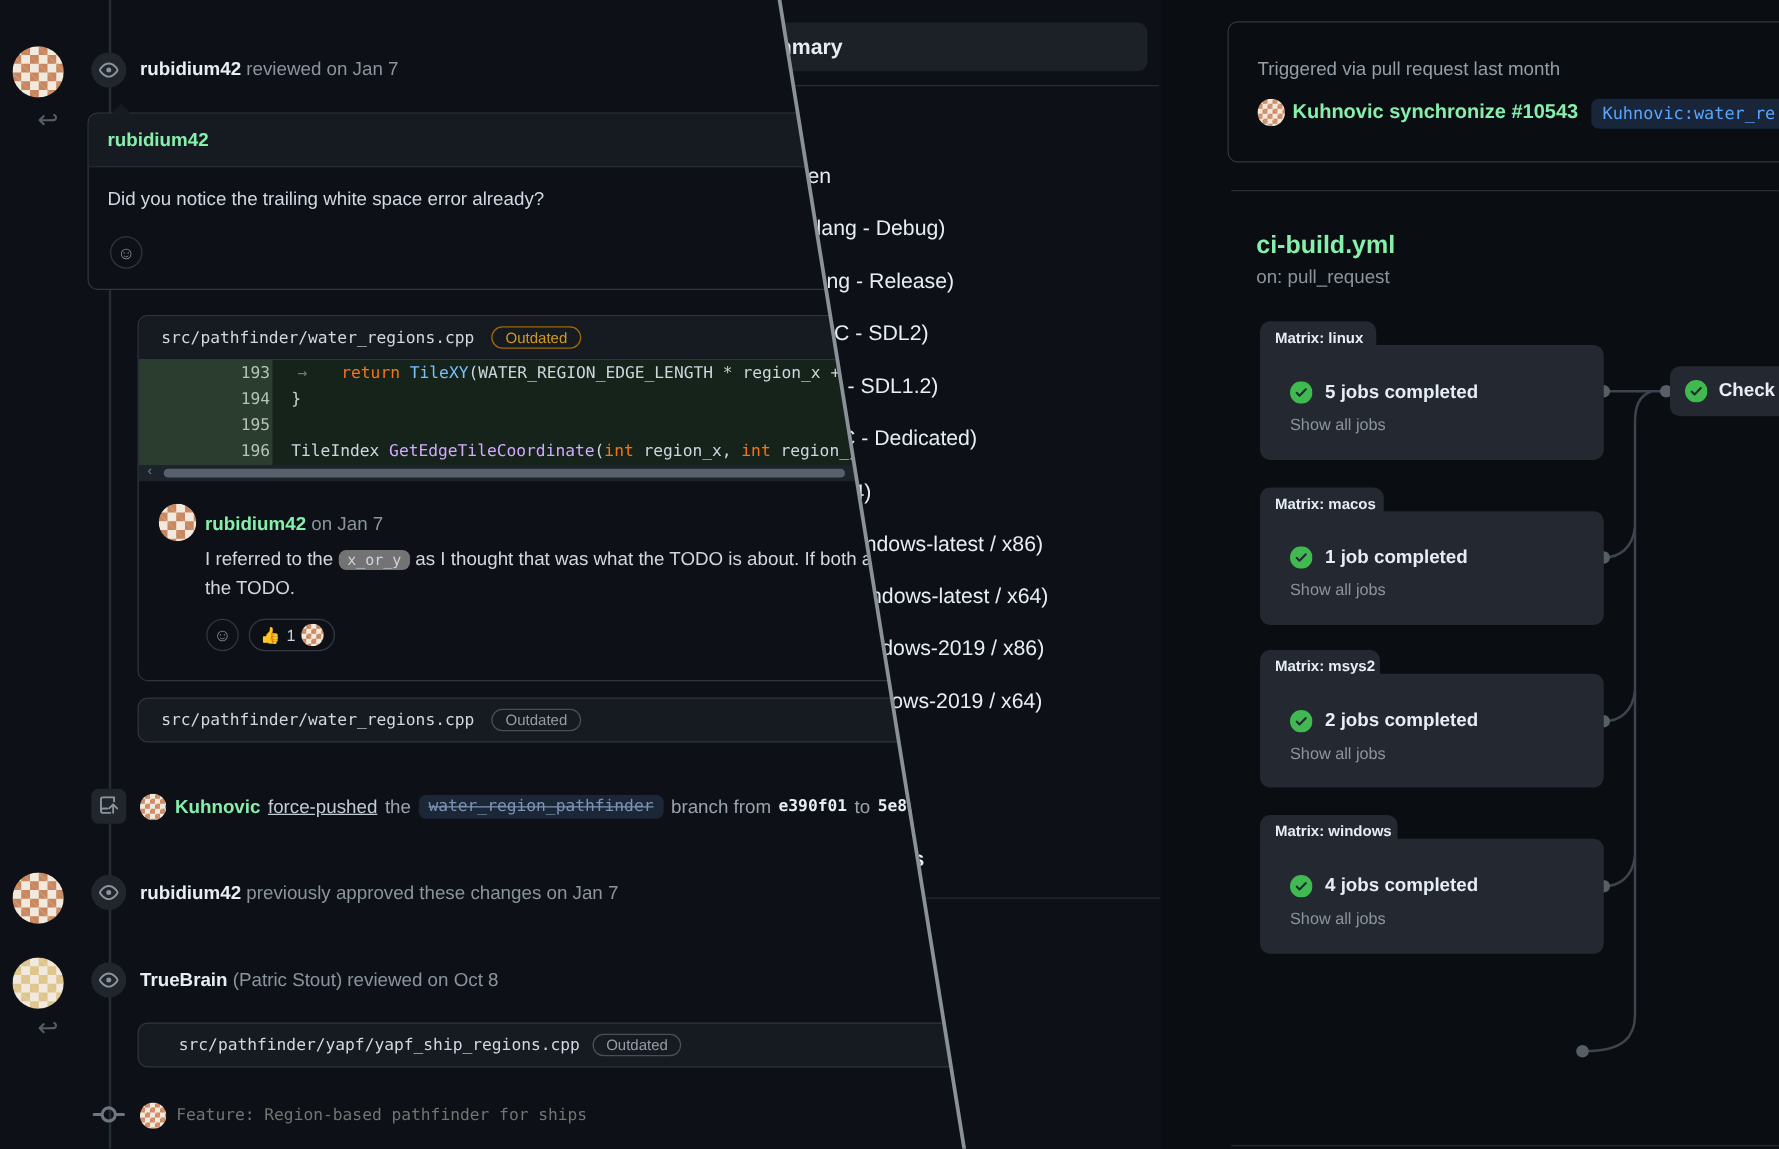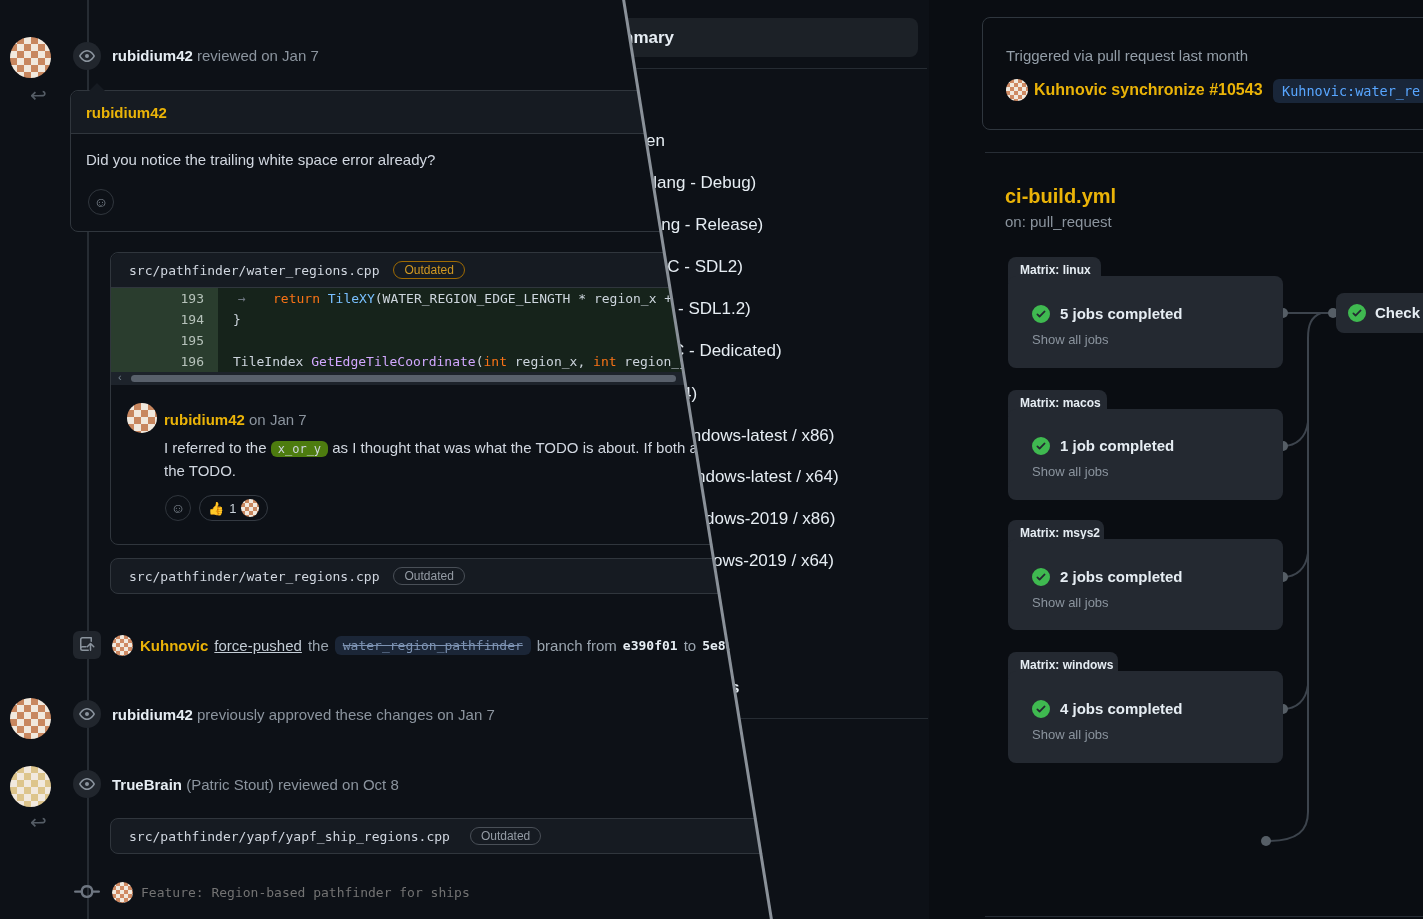--- a/index.html
+++ b/index.html
@@ -1,21 +1,21 @@
 <!DOCTYPE html>
 <html><head>
 <meta charset="utf-8">
 <style>
   html,body{margin:0;padding:0;background:#0d1117;width:1423px;height:919px;overflow:hidden;
     font-family:"Liberation Sans",sans-serif;-webkit-font-smoothing:antialiased;}
   .abs{position:absolute;}
   .mono{font-family:"DejaVu Sans Mono",monospace;}
   .bold{font-weight:bold;}
   .muted{color:#8b949e;}
-  .white{color:#eab308;}
+  .white{color:#86efac;}
   #canvas{position:absolute;inset:0;width:1423px;height:919px;}
 
   
   #layer-checks{position:absolute;inset:0;z-index:1;}
   #layer-right{position:absolute;inset:0;z-index:2;}
   #layer-left{position:absolute;inset:0;z-index:3;background:#0d1117;
     clip-path:polygon(0 0,624px 0,773px 919px,0 919px);}
   #diag{position:absolute;inset:0;z-index:5;pointer-events:none;}
 
   
@@ -43,30 +43,30 @@
   .badge-orange{color:#d29922;border:1px solid #9e6a03;}
   .badge-gray{color:#959ca5;border:1px solid #494f57;}
   .emoji-btn{width:26px;height:26px;border-radius:50%;border:1px solid #30363d;color:#8b949e;
     display:flex;align-items:center;justify-content:center;font-size:14px;background:transparent;}
   .file-hd{background:#161b22;border:1px solid #30363d;border-radius:8px;display:flex;
     align-items:center;box-sizing:border-box;}
   .filepath{font-size:13px;color:#d1d7e0;}
 
   .gutter{background:#2a3d2e;}
   .code-bg{background:#16231b;}
-  .lnum{font-size:13px;color:#b6c2ba;text-align:right;}
+  .lnum{font-size:13px;color:#b6c2ba;text-align:right;margin-left:12px;}
   .code-line{font-size:13px;white-space:pre;color:#cdd5dd;}
   .kw{color:#f97316;}
   .fn-blue{color:#79c0ff;}
   .fn-purple{color:#d2a8ff;}
   .ws-dot{color:#5a6b5e;}
   .sbar{background:#1d232b;}
   .sbar-thumb{background:#58606b;border-radius:4px;}
 
-  .chip-code{font-family:"DejaVu Sans Mono",monospace;font-size:12px;background:#4d7c0f;
+  .chip-code{font-family:"DejaVu Sans Mono",monospace;font-size:12px;background:#737373;
     color:#cdd5dd;border-radius:6px;padding:1px 7px;}
   .chip-branch{font-family:"DejaVu Sans Mono",monospace;font-size:13px;background:#1b2637;
     color:#7d93b3;border-radius:6px;padding:2px 8px;text-decoration:line-through;}
   .sha{font-family:"DejaVu Sans Mono",monospace;font-size:13px;font-weight:bold;color:#e6edf3;}
   .react-pill{border:1px solid #343a42;border-radius:13px;display:flex;align-items:center;
     gap:5px;padding:0 8px;height:26px;font-size:13px;color:#c9d1d9;background:transparent;}
 
   
   .job-frag{font-size:17px;color:#e6edf3;white-space:nowrap;line-height:24px;}
   .summary-pill{background:#1c2127;border-radius:8px;}
@@ -297,21 +297,21 @@
     <div class="abs evt-badge" style="left:73px;top:770px;">
       <svg width="16" height="16" viewBox="0 0 16 16">
           <path fill="#8b949e" d="M8 2c1.98 0 3.67.99 4.93 2.08 1.27 1.09 2.19 2.34 2.64 3.02a1.62 1.62 0 010 1.8c-.45.68-1.37 1.93-2.64 3.02C11.67 13.01 9.98 14 8 14s-3.67-.99-4.93-2.08C1.8 10.83.88 9.58.43 8.9a1.62 1.62 0 010-1.8C.88 6.42 1.8 5.17 3.07 4.08 4.33 2.99 6.02 2 8 2zm0 1.5C6.53 3.5 5.18 4.24 4.05 5.22 2.92 6.18 2.09 7.31 1.68 7.93a.12.12 0 000 .14c.41.62 1.24 1.75 2.37 2.71C5.18 11.76 6.53 12.5 8 12.5s2.82-.74 3.95-1.72c1.13-.96 1.96-2.09 2.37-2.71a.12.12 0 000-.14c-.41-.62-1.24-1.75-2.37-2.71C10.82 4.24 9.47 3.5 8 3.5zM8 10a2 2 0 110-4 2 2 0 010 4z"></path>
         </svg>
     </div>
     <div class="abs evt-text" style="left:112px;top:776px;">
       <b>TrueBrain</b>
       <span>(Patric Stout) reviewed on Oct 8</span>
     </div>
 
-    <div class="abs file-hd" style="left:110px;top:818px;width:830px;height:36px;padding-left:18px;gap:20px;">
+    <div class="abs file-hd" style="left:110px;top:818px;width:830px;height:36px;padding-left:32px;gap:10px;">
       <span class="filepath mono">src/pathfinder/yapf/yapf_ship_regions.cpp</span>
       <span class="badge-outdated badge-gray">Outdated</span>
     </div>
 
     <svg class="abs" style="left:74px;top:883px;" width="26" height="18" viewBox="0 0 16 11">
       <g transform="translate(0,-2.5)">
         <path fill="#6e7681" d="M11.93 8.5a4.002 4.002 0 01-7.86 0H.75a.75.75 0 010-1.5h3.32a4.002 4.002 0 017.86 0h3.32a.75.75 0 010 1.5h-3.32zM8 10.25a2.5 2.5 0 100-5 2.5 2.5 0 000 5z"></path>
       </g>
     </svg>
     <div class="abs identicon sm" style="left:112px;top:882px;width:21px;height:21px;--c:#cf8a63;"></div>

